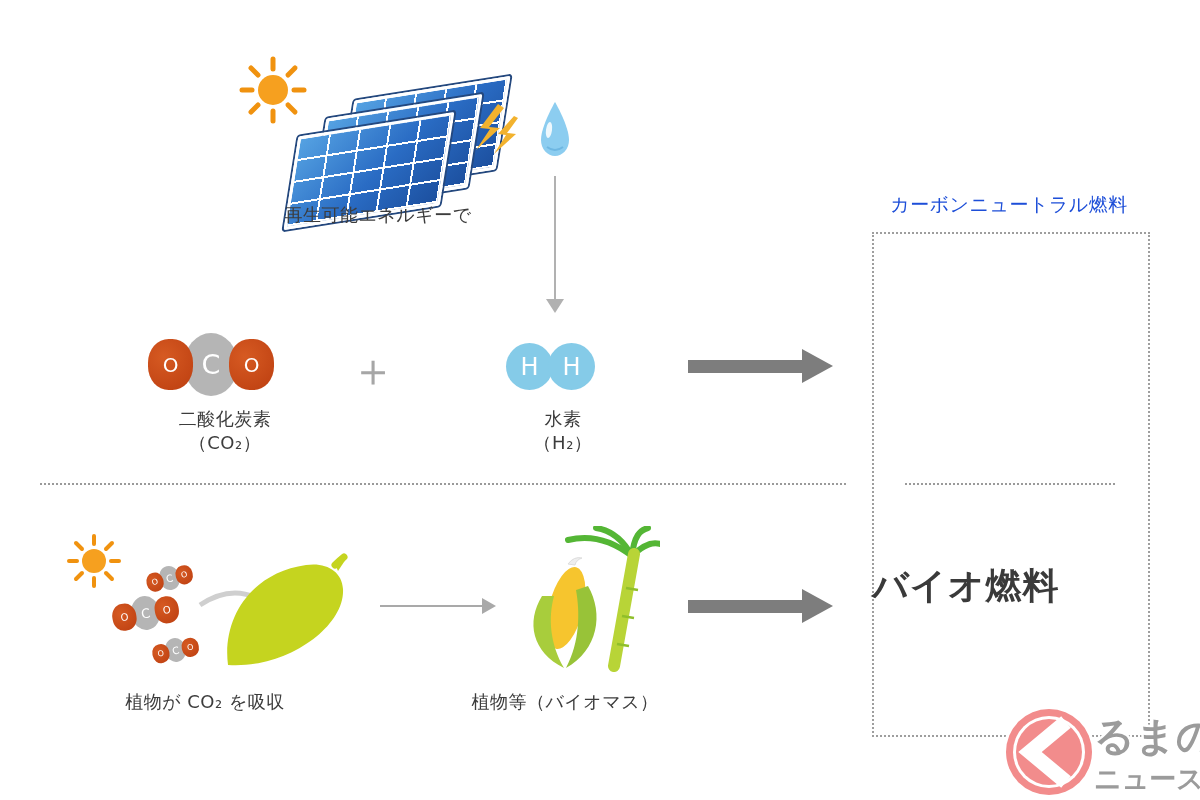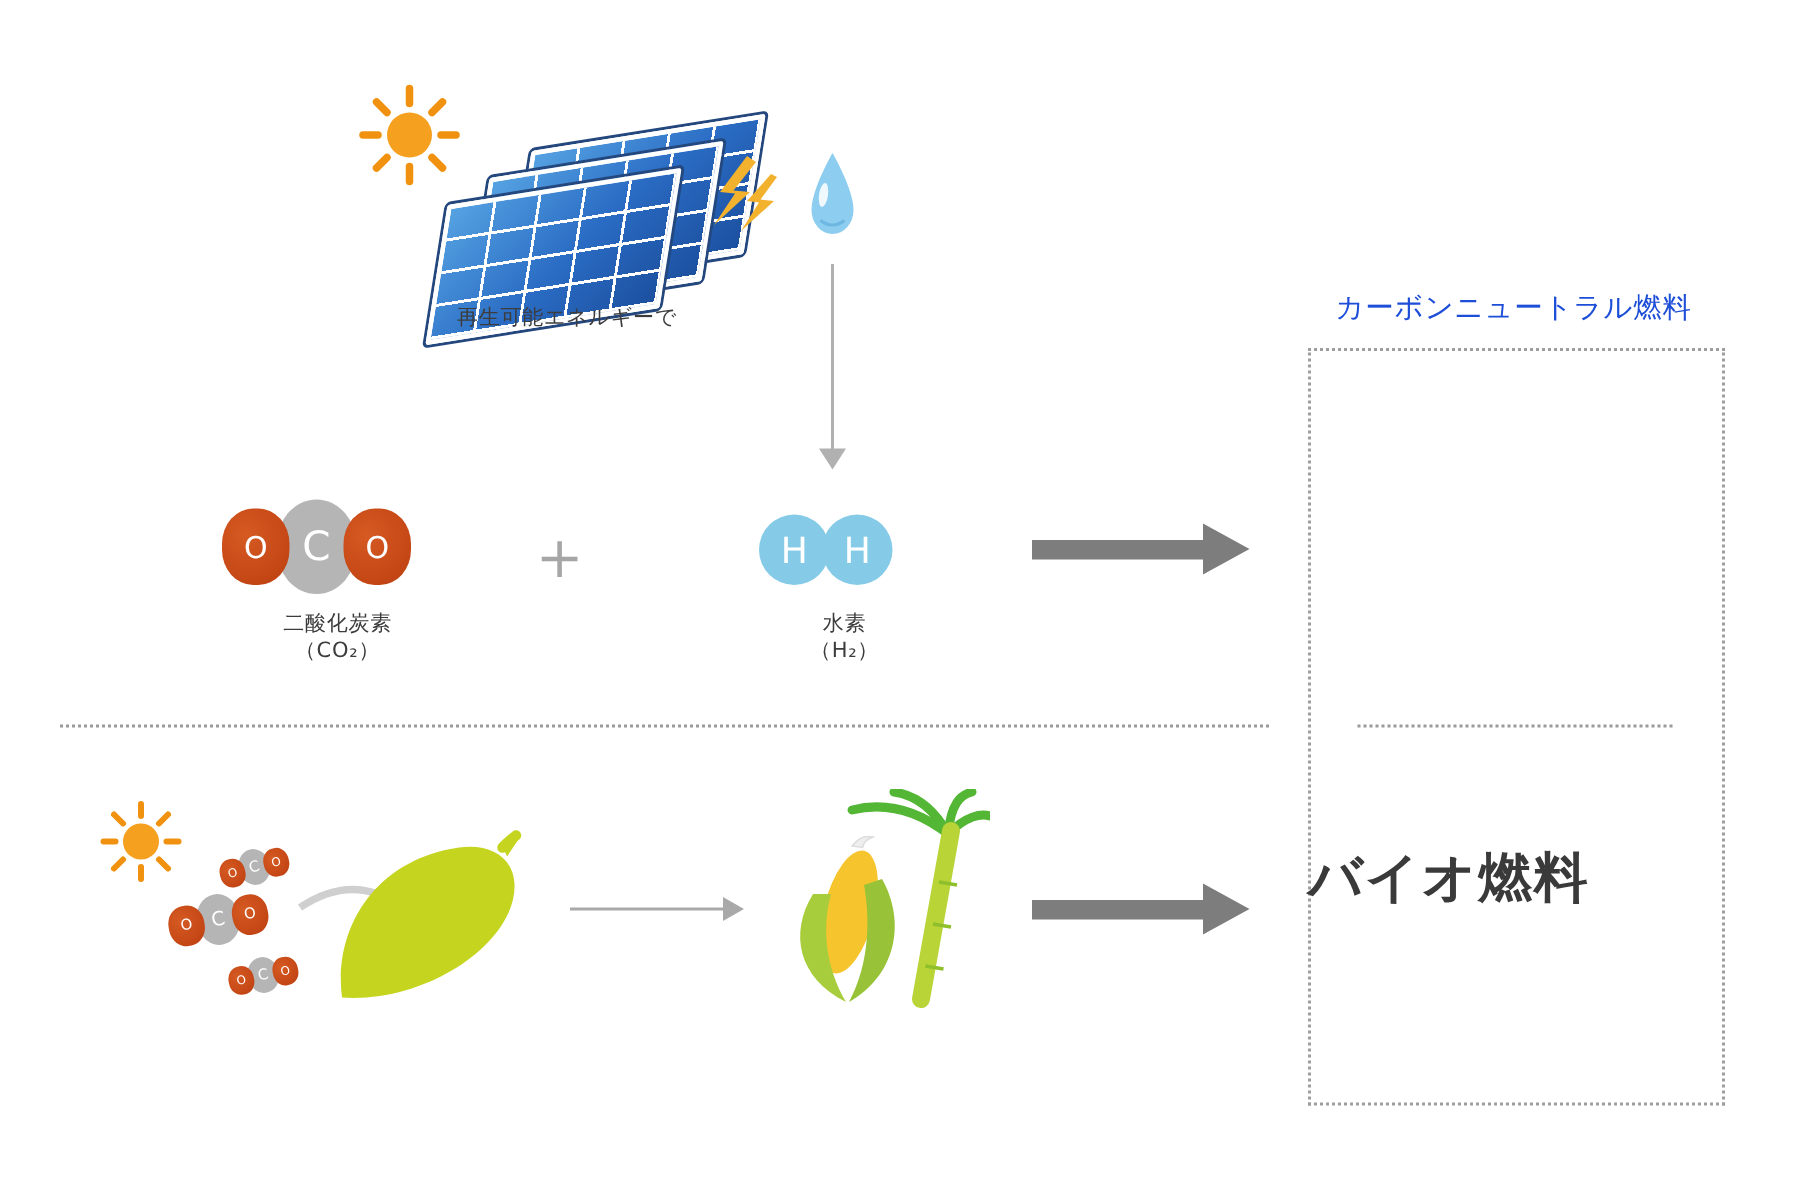--- a/index.html
+++ b/index.html
@@ -1,21 +1,21 @@
 <!DOCTYPE html>
 <html><head>
 <meta charset="utf-8">
 <style>
   html,body{margin:0;padding:0;background:#fff;}
   #canvas{
     position:relative;width:1200px;height:800px;background:#ffffff;overflow:hidden;
     font-family:"DejaVu Sans","Liberation Sans",sans-serif;color:#3d3d3d;
   }
   .abs{position:absolute;}
-  .caption{font-size:14px;line-height:1.32;text-align:center;color:#3c3c3c;letter-spacing:.5px;}
+  .caption{font-size:18px;line-height:1.32;text-align:center;color:#3c3c3c;letter-spacing:.5px;}
 
   
   .panel{
     position:absolute;width:152px;height:84px;
     background:
       repeating-linear-gradient(to right, transparent 0 28.5px, #fff 28.5px 30.5px),
       repeating-linear-gradient(to bottom, transparent 0 19px, #fff 19px 21px),
       linear-gradient(135deg,#55a2e2 0%,#2a6cc4 55%,#1c4f9e 100%);
     border:3px solid #fff;
     box-shadow:0 0 0 2px #24487e;
@@ -175,20 +175,21 @@
     <path d="M4,22 Q40,-2 72,22" stroke="#cfcfcf" stroke-width="5" fill="none"></path>
     <polygon points="64,14 88,34 58,36" fill="#ffffff" stroke="#c4c4c4" stroke-width="3" stroke-linejoin="round"></polygon>
   </svg>
 
   <svg class="abs" style="left:222px;top:553px" width="126" height="118" viewBox="0 0 126 118">
     <path d="M116,18 L124,6 L113,11 Z" fill="#c5d41f"></path>
     <path d="M113,12 q4,-4 9,-8" stroke="#c5d41f" stroke-width="7" fill="none" stroke-linecap="round"></path>
     <path d="M6,112 C0,66 28,20 84,12 C104,9 120,18 121,36 C123,74 64,116 6,112 Z" fill="#c5d41f"></path>
   </svg>
 
+  <div class="abs caption" style="left:95px;top:690px;width:220px">植物が CO₂ を吸収</div>
 
   <div class="thin-arrow" style="left:380px;top:598px">
     <div class="shaft"></div>
     <div class="head"></div>
   </div>
 
   <svg class="abs" style="left:524px;top:556px" width="84" height="116" viewBox="0 0 84 116">
     <path d="M44,8 q6,-8 14,-6 q-6,2 -7,7 Z" fill="#eeeeee" stroke="#dddddd" stroke-width="1"></path>
     <ellipse cx="42" cy="52" rx="17" ry="42" fill="#f6c52e" transform="rotate(14 42 52)"></ellipse>
     <path d="M18,40 C2,66 8,96 40,112 C26,88 24,62 30,40 Z" fill="#a8cd3c"></path>
@@ -203,15 +204,27 @@
       <path d="M76,30 C88,18 98,16 104,18"></path>
     </g>
     <path d="M78,28 L58,140" stroke="#b8d437" stroke-width="12" stroke-linecap="round" fill="none"></path>
     <g stroke="#8fbf2a" stroke-width="2.5">
       <line x1="70" y1="62" x2="82" y2="64"></line>
       <line x1="66" y1="90" x2="78" y2="92"></line>
       <line x1="61" y1="118" x2="73" y2="120"></line>
     </g>
   </svg>
 
-
+  <div class="abs caption" style="left:455px;top:690px;width:220px">植物等（バイオマス）</div>
+
+  <div class="abs" style="left:1002px;top:702px;width:198px;height:98px">
+    <svg width="198" height="98" viewBox="0 0 198 98">
+      <circle cx="47" cy="50" r="46" fill="#ffffff"></circle>
+      <circle cx="47" cy="50" r="43" fill="#f28c8c"></circle>
+      <circle cx="47" cy="50" r="36" fill="#ffffff"></circle>
+      <circle cx="47" cy="50" r="33" fill="#f28c8c"></circle>
+      <polyline points="64,20 28,50 64,80" stroke="#ffffff" stroke-width="15" fill="none"></polyline>
+      <text x="92" y="48" font-size="40" font-weight="bold" fill="#9b9b9b" stroke="#ffffff" stroke-width="5" paint-order="stroke">るまの</text>
+      <text x="92" y="86" font-size="27" font-weight="bold" fill="#9b9b9b" stroke="#ffffff" stroke-width="4" paint-order="stroke">ニュース</text>
+    </svg>
+  </div>
 
 </div>
 
 </body></html>

